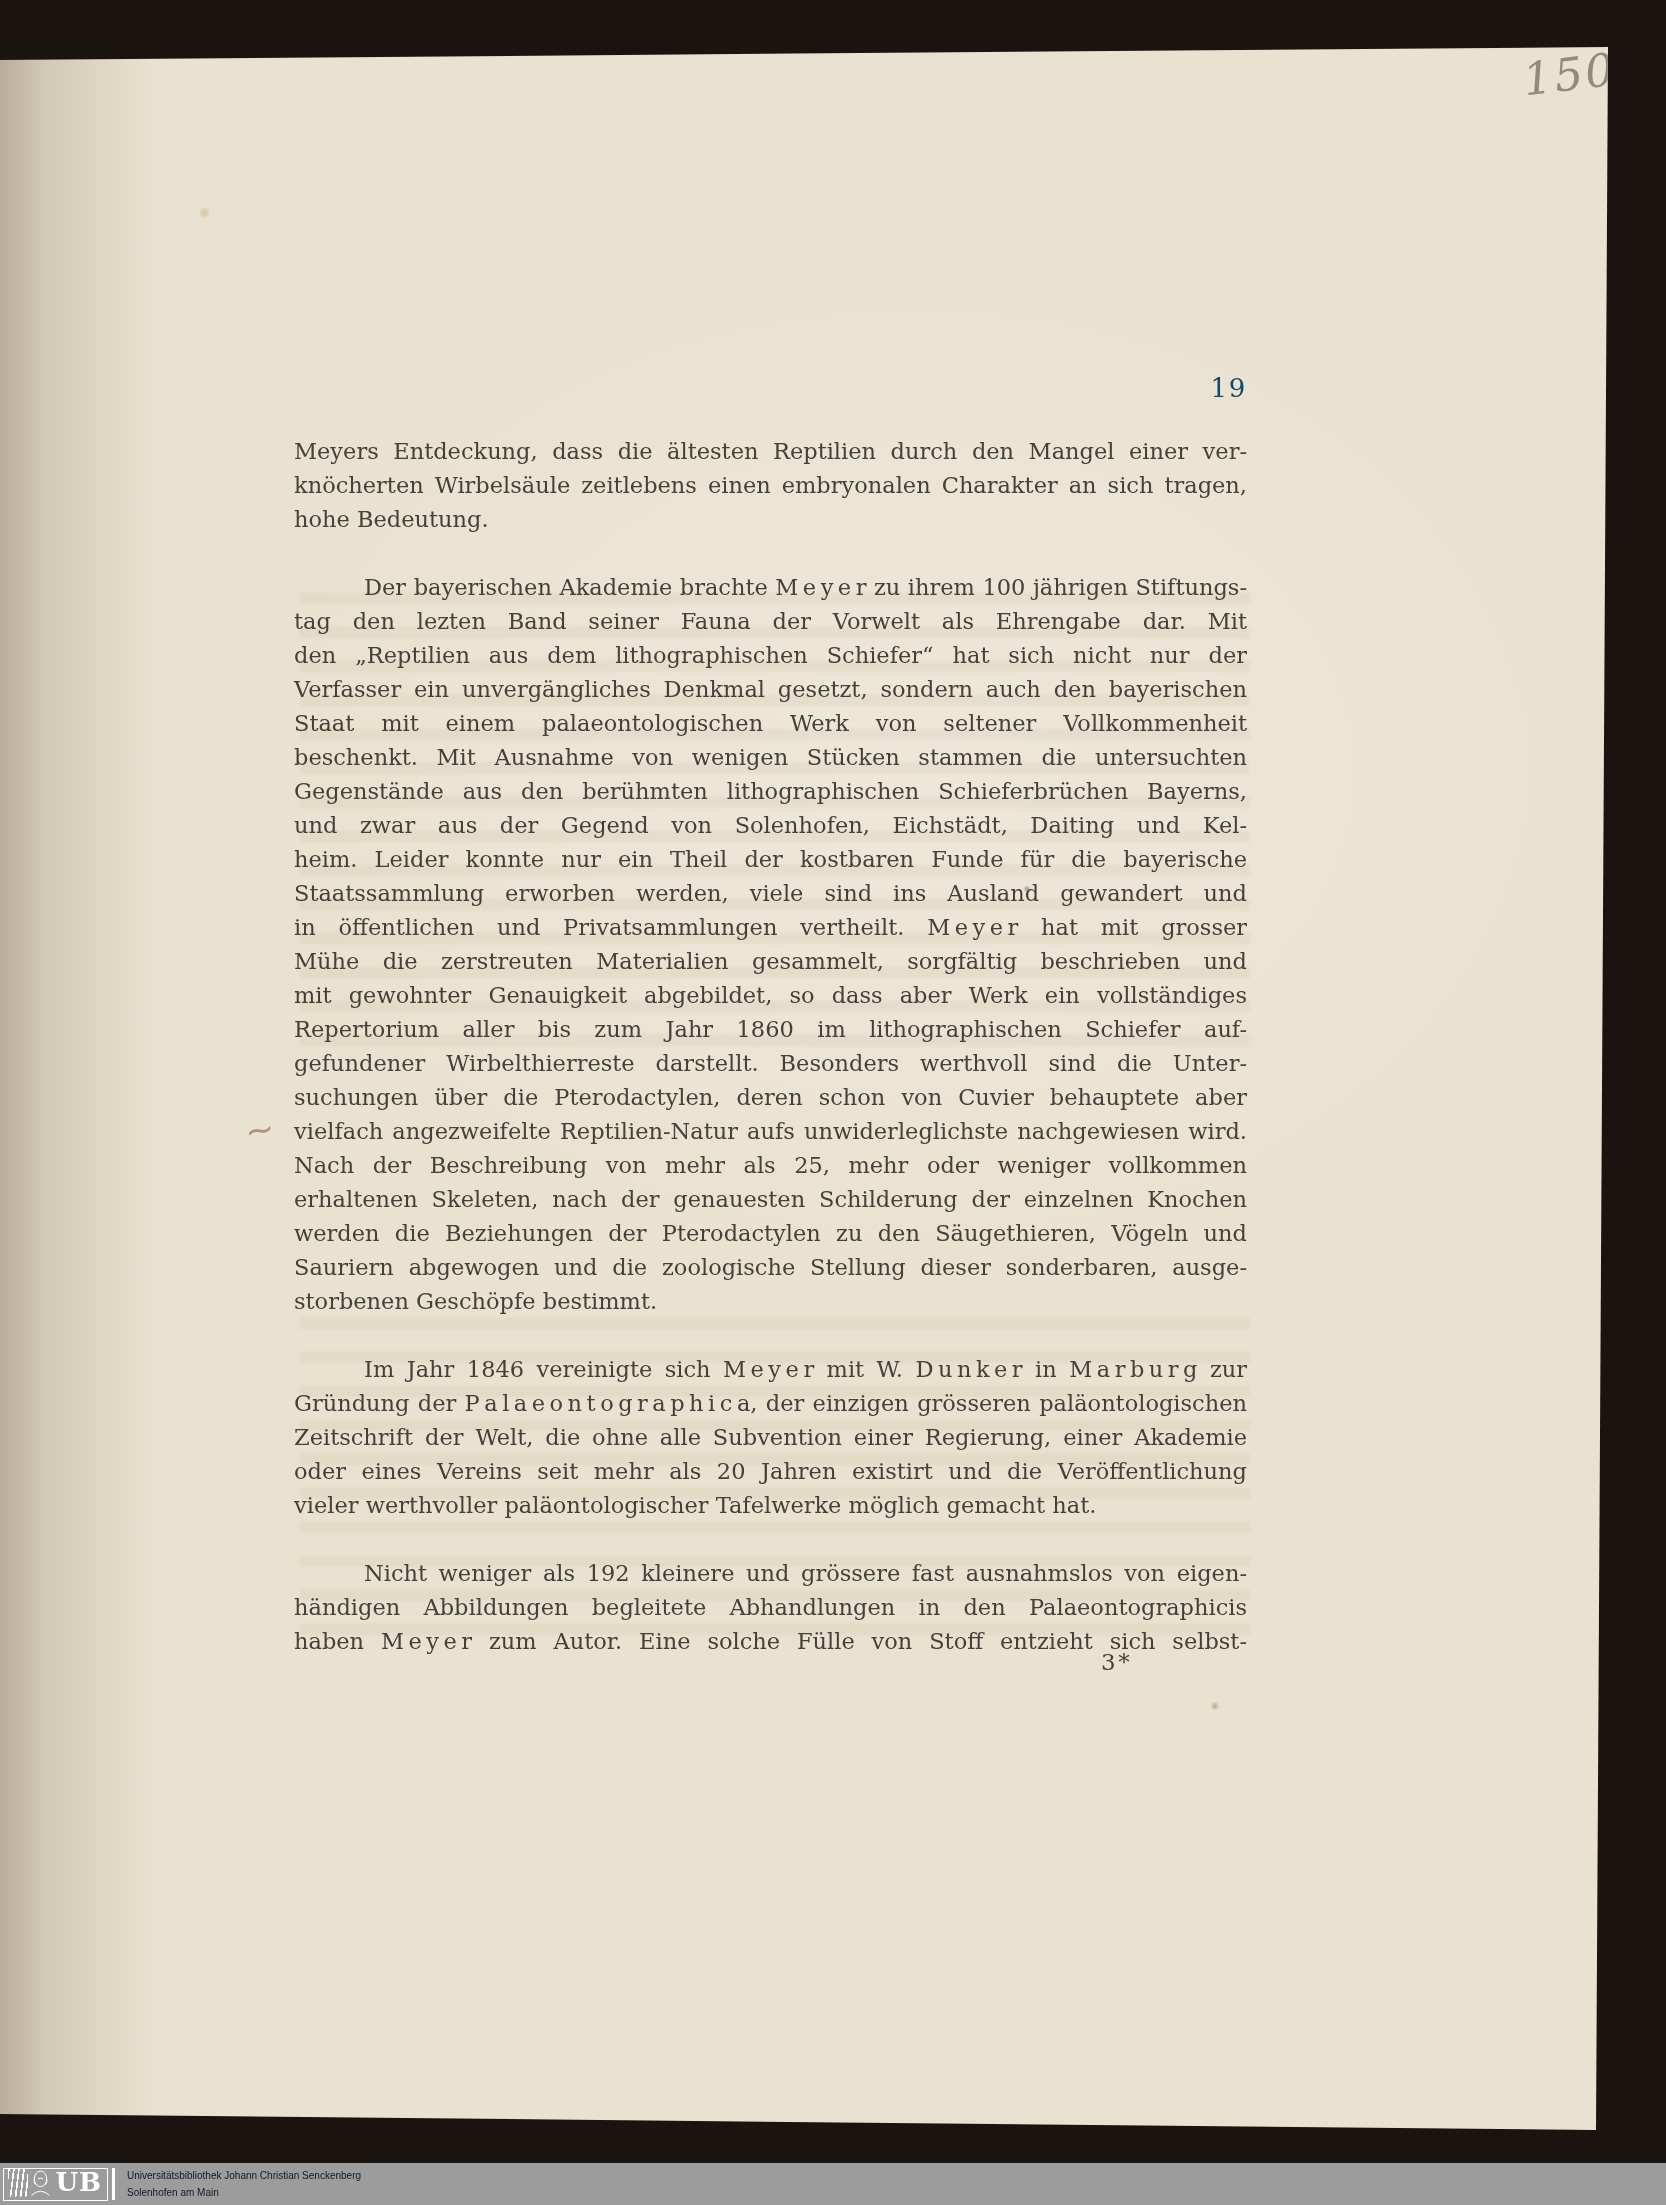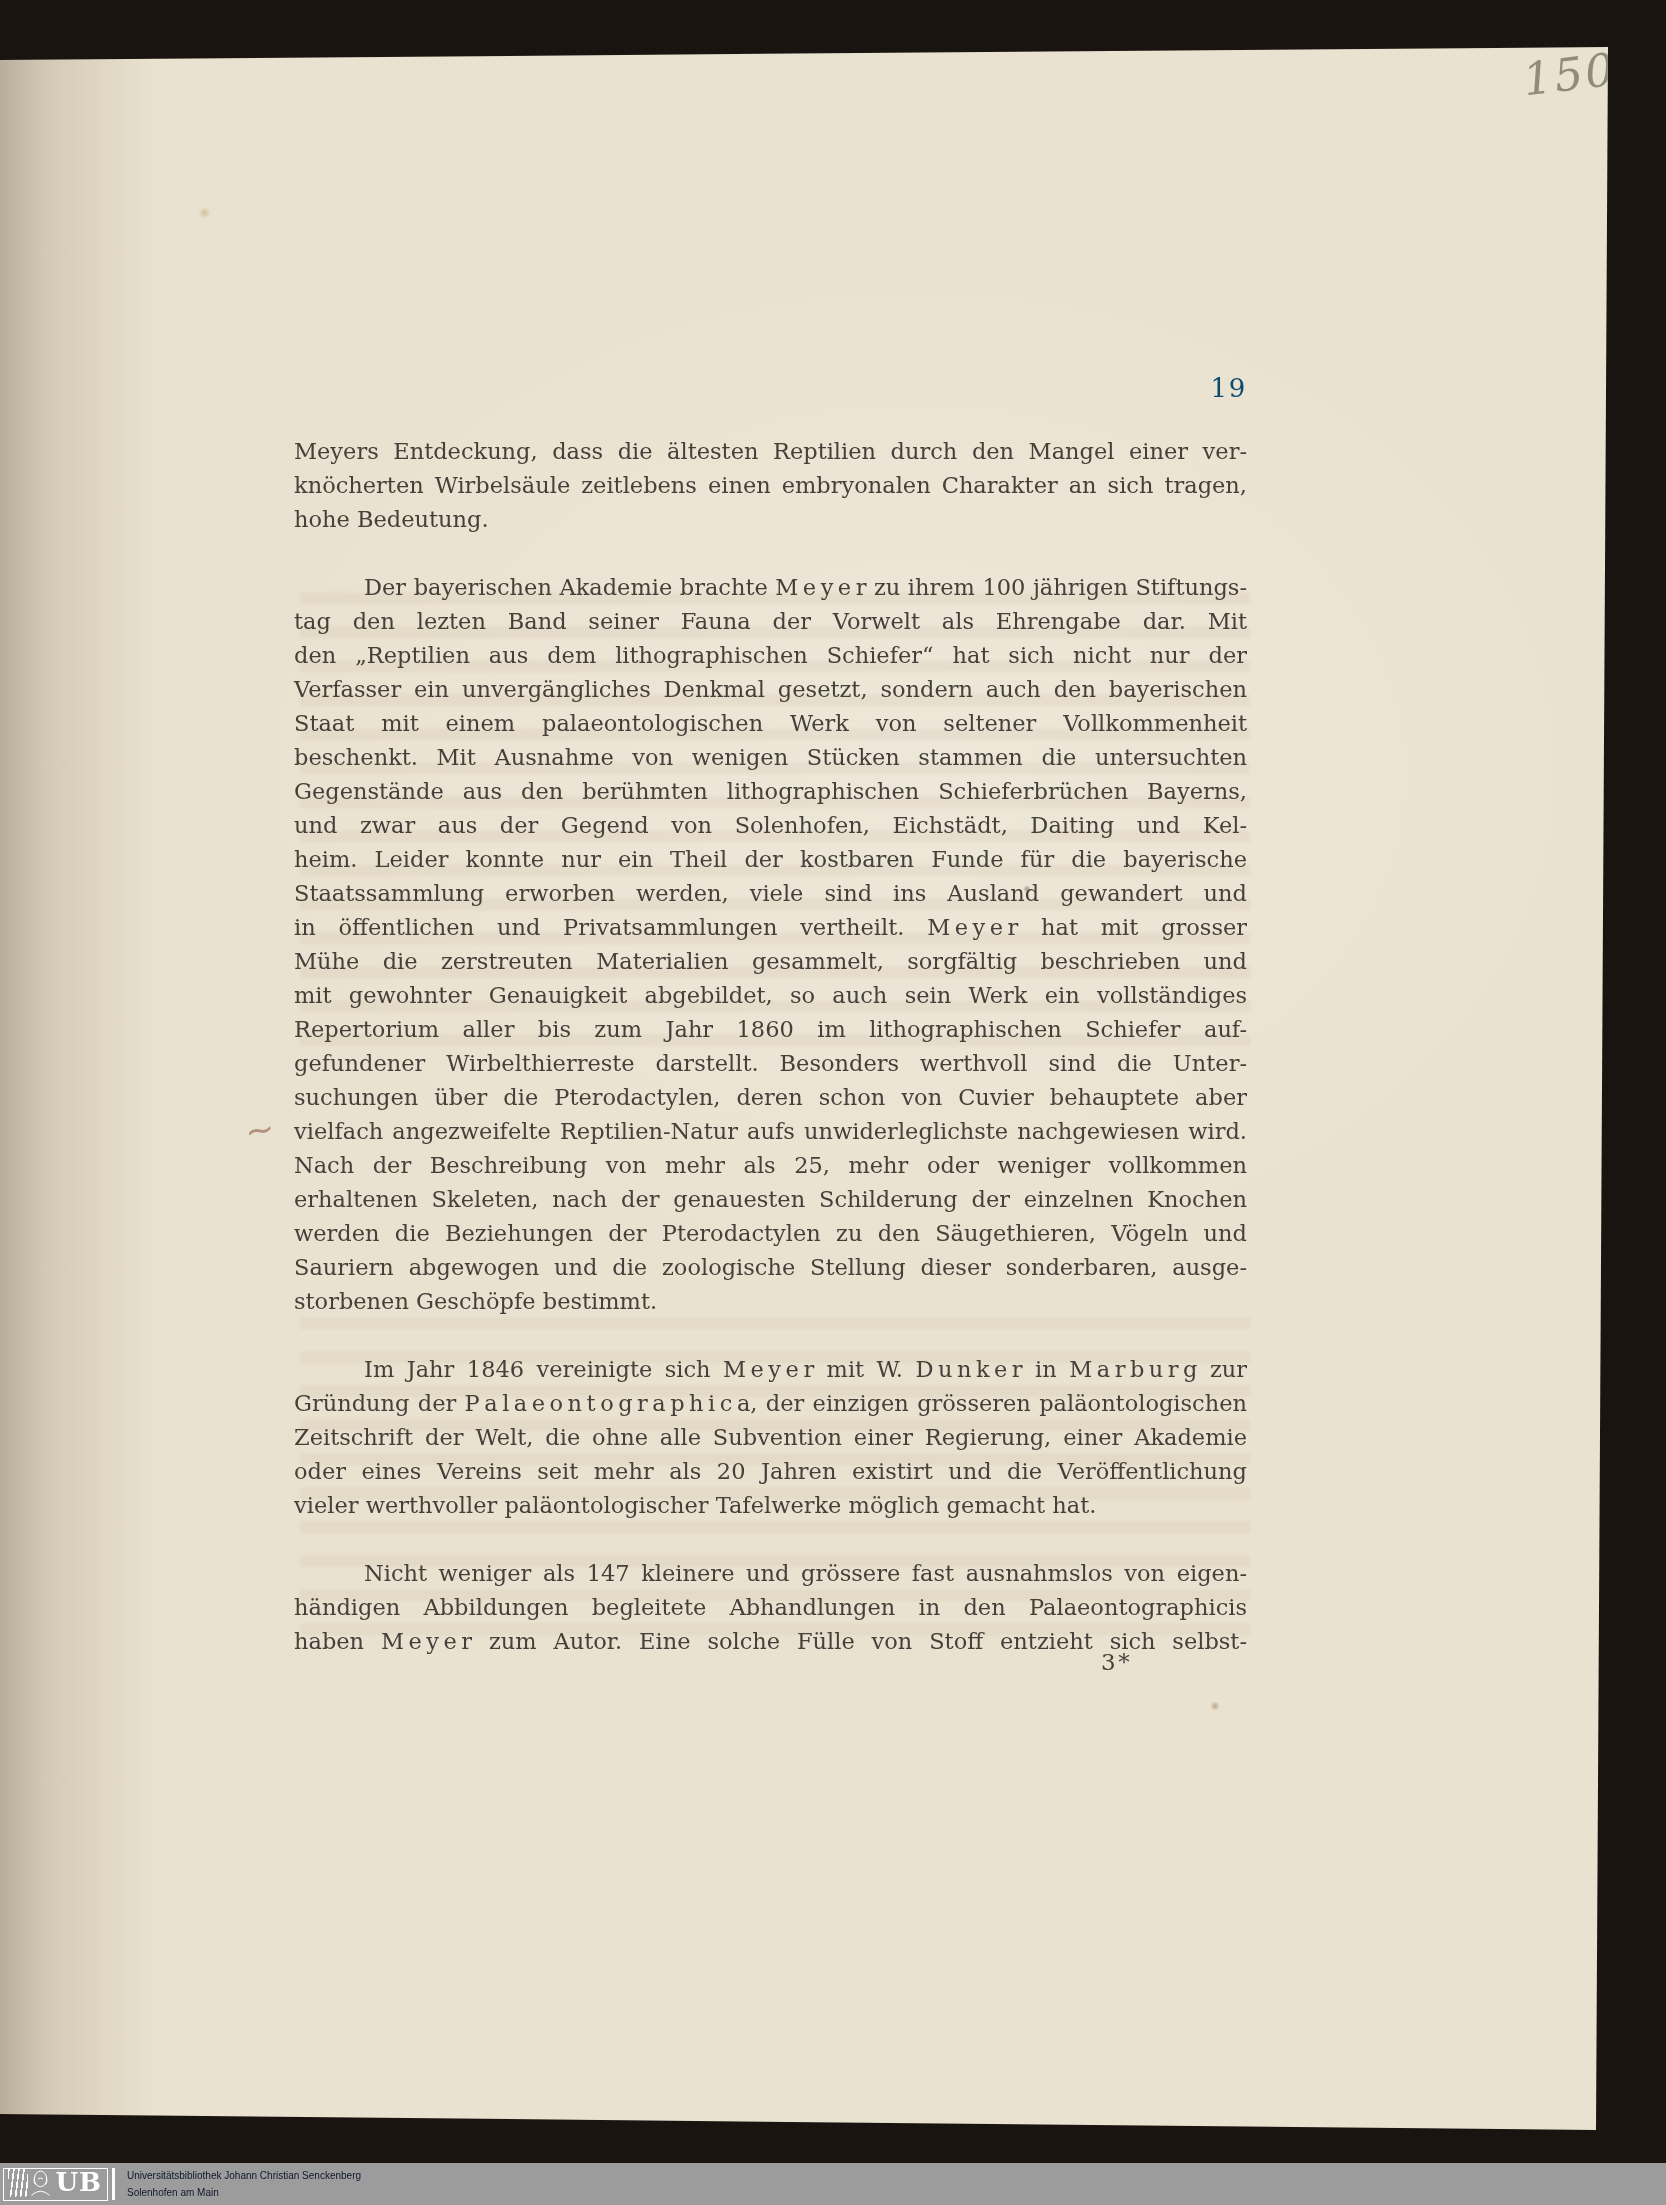--- a/index.html
+++ b/index.html
@@ -124,40 +124,40 @@
       <div class="ln">den „Reptilien aus dem lithographischen Schiefer“ hat sich nicht nur der</div>
       <div class="ln">Verfasser ein unvergängliches Denkmal gesetzt, sondern auch den bayerischen</div>
       <div class="ln">Staat mit einem palaeontologischen Werk von seltener Vollkommenheit</div>
       <div class="ln">beschenkt. Mit Ausnahme von wenigen Stücken stammen die untersuchten</div>
       <div class="ln">Gegenstände aus den berühmten lithographischen Schieferbrüchen Bayerns,</div>
       <div class="ln">und zwar aus der Gegend von Solenhofen, Eichstädt, Daiting und Kel-</div>
       <div class="ln">heim. Leider konnte nur ein Theil der kostbaren Funde für die bayerische</div>
       <div class="ln">Staatssammlung erworben werden, viele sind ins Ausland gewandert und</div>
       <div class="ln">in öffentlichen und Privatsammlungen vertheilt. M e y e r hat mit grosser</div>
       <div class="ln">Mühe die zerstreuten Materialien gesammelt, sorgfältig beschrieben und</div>
-      <div class="ln">mit gewohnter Genauigkeit abgebildet, so auch sein Werk ein vollständiges</div>
+      <div class="ln">mit gewohnter Genauigkeit abgebildet, so dass aber Werk ein vollständiges</div>
       <div class="ln">Repertorium aller bis zum Jahr 1860 im lithographischen Schiefer auf-</div>
       <div class="ln">gefundener Wirbelthierreste darstellt. Besonders werthvoll sind die Unter-</div>
       <div class="ln">suchungen über die Pterodactylen, deren schon von Cuvier behauptete aber</div>
       <div class="ln">vielfach angezweifelte Reptilien-Natur aufs unwiderleglichste nachgewiesen wird.</div>
       <div class="ln">Nach der Beschreibung von mehr als 25, mehr oder weniger vollkommen</div>
       <div class="ln">erhaltenen Skeleten, nach der genauesten Schilderung der einzelnen Knochen</div>
       <div class="ln">werden die Beziehungen der Pterodactylen zu den Säugethieren, Vögeln und</div>
       <div class="ln">Sauriern abgewogen und die zoologische Stellung dieser sonderbaren, ausge-</div>
       <div class="ln end">storbenen Geschöpfe bestimmt.</div>
     </div>
     <div class="para">
       <div class="ln first">Im Jahr 1846 vereinigte sich M e y e r mit W. D u n k e r in M a r b u r g zur</div>
       <div class="ln">Gründung der P a l a e o n t o g r a p h i c a, der einzigen grösseren paläontologischen</div>
       <div class="ln">Zeitschrift der Welt, die ohne alle Subvention einer Regierung, einer Akademie</div>
       <div class="ln">oder eines Vereins seit mehr als 20 Jahren existirt und die Veröffentlichung</div>
       <div class="ln end">vieler werthvoller paläontologischer Tafelwerke möglich gemacht hat.</div>
     </div>
     <div class="para">
-      <div class="ln first">Nicht weniger als 147 kleinere und grössere fast ausnahmslos von eigen-</div>
+      <div class="ln first">Nicht weniger als 192 kleinere und grössere fast ausnahmslos von eigen-</div>
       <div class="ln">händigen Abbildungen begleitete Abhandlungen in den Palaeontographicis</div>
       <div class="ln">haben M e y e r zum Autor. Eine solche Fülle von Stoff entzieht sich selbst-</div>
     </div>
   </div>
 
   <div class="sig">3*</div>
 
   <div class="underpage"></div>
 </div>
 

